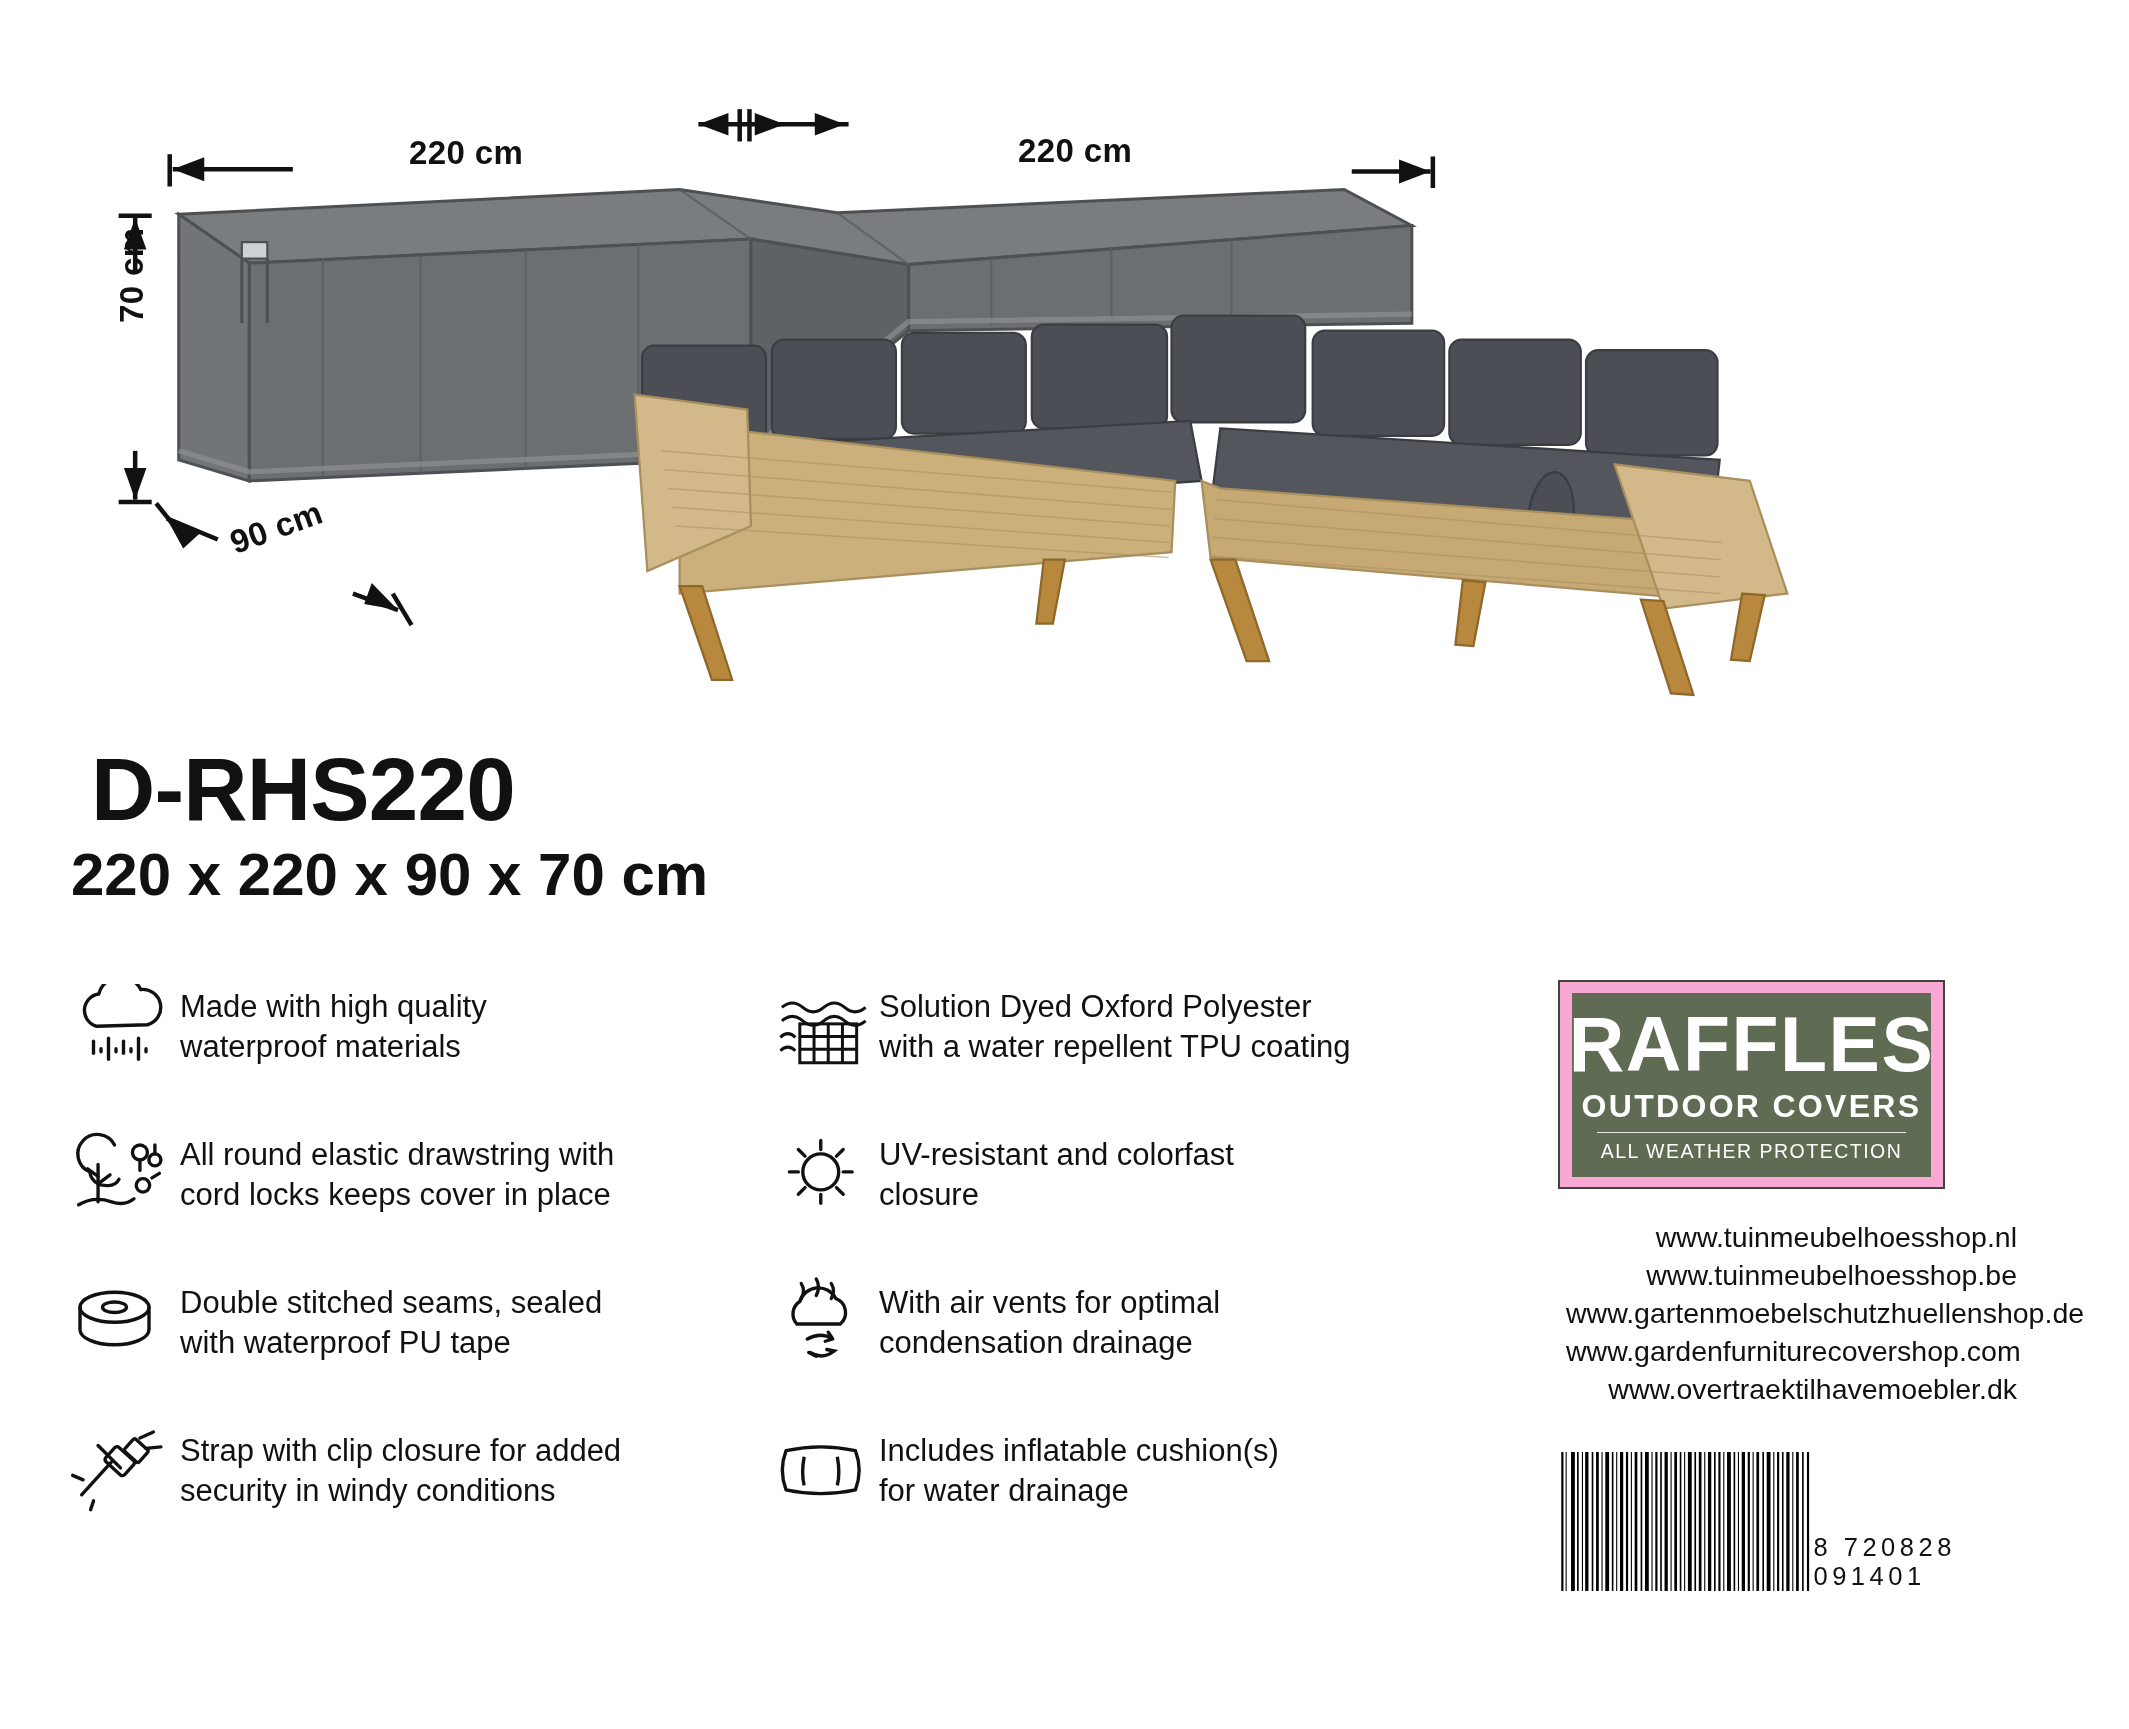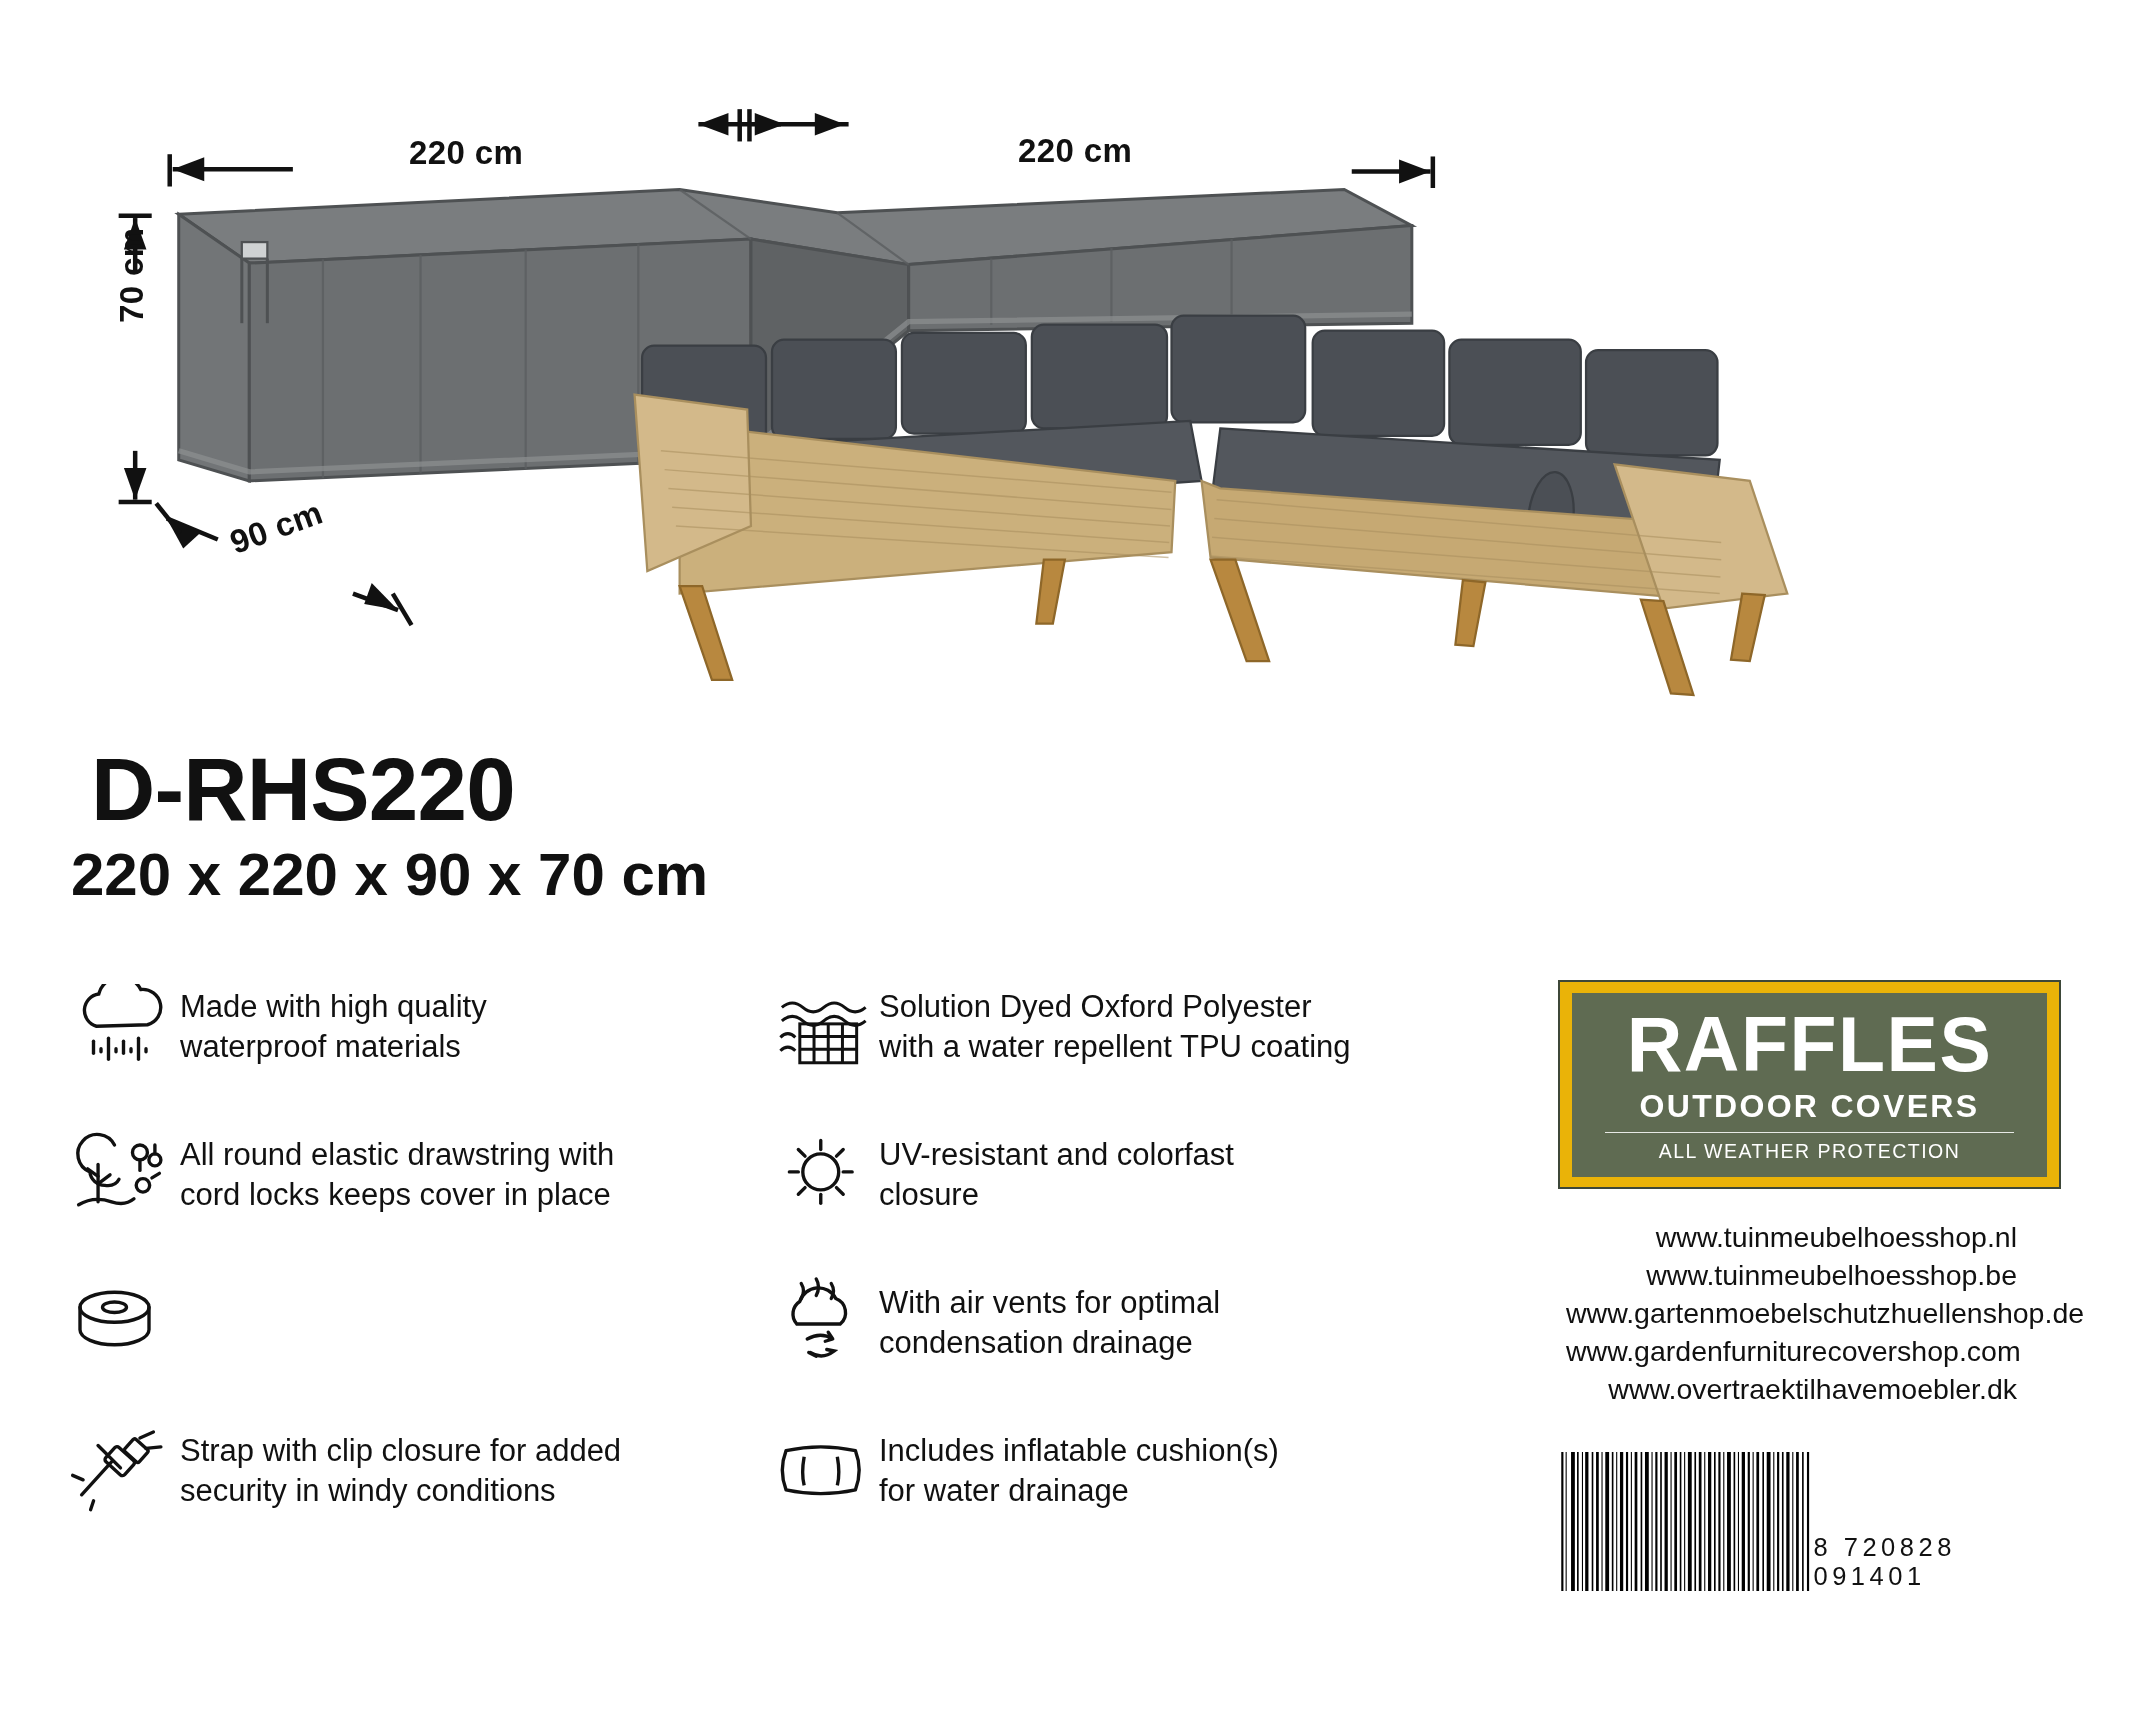--- a/index.html
+++ b/index.html
@@ -99,24 +99,24 @@
   .col-mid .feature .ficon { flex: 0 0 113px; }
 
   
   .brand-block {
     position: absolute;
     left: 1558px;
     top: 980px;
     width: 511px;
   }
   .logo-box {
-    width: 503px;
+    width: 387px;
     height: 209px;
     border: 2.3px solid #3d4739;
-    background: #eab308;
+    background: #f9a8d4;
     position: relative;
     overflow: hidden;
   }
   .logo-inner {
     position: absolute;
     left: 12px; top: 10.5px; right: 12px; bottom: 10.5px;
     background: #5f6b52;
     display: flex;
     flex-direction: column;
     align-items: center;
@@ -363,20 +363,22 @@
   </div>
 
   <div class="feature">
     <div class="ficon">
       <svg width="105" height="83" viewBox="0 0 140 110" fill="none" stroke="#111" stroke-width="4.5" stroke-linecap="round">
         <ellipse cx="62" cy="36" rx="46" ry="20"></ellipse>
         <path d="M16 36 v30 a46 20 0 0 0 92 0 v-30"></path>
         <ellipse cx="62" cy="36" rx="16" ry="7"></ellipse>
       </svg>
     </div>
+    <div class="ftext">Double stitched seams, sealed
+with waterproof PU tape</div>
   </div>
 
   <div class="feature">
     <div class="ficon">
       <svg width="105" height="86" viewBox="0 0 140 115" fill="none" stroke="#111" stroke-width="4.5" stroke-linecap="round">
         <path d="M18 92 L58 48"></path>
         <path d="M40 26 L70 56"></path>
         <rect x="52" y="34" width="34" height="26" rx="4" transform="rotate(42 69 47)"></rect>
         <rect x="78" y="22" width="26" height="22" rx="3" transform="rotate(42 91 33)"></rect>
         <line x1="96" y1="16" x2="114" y2="8"></line>

